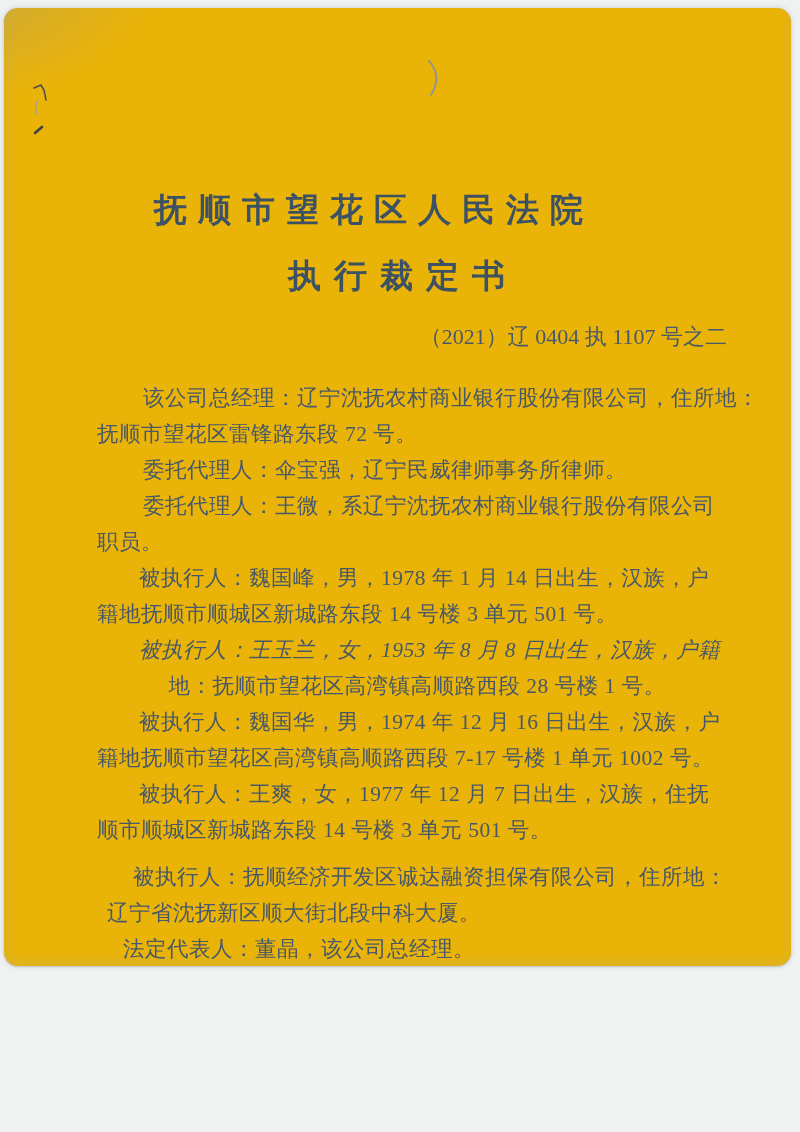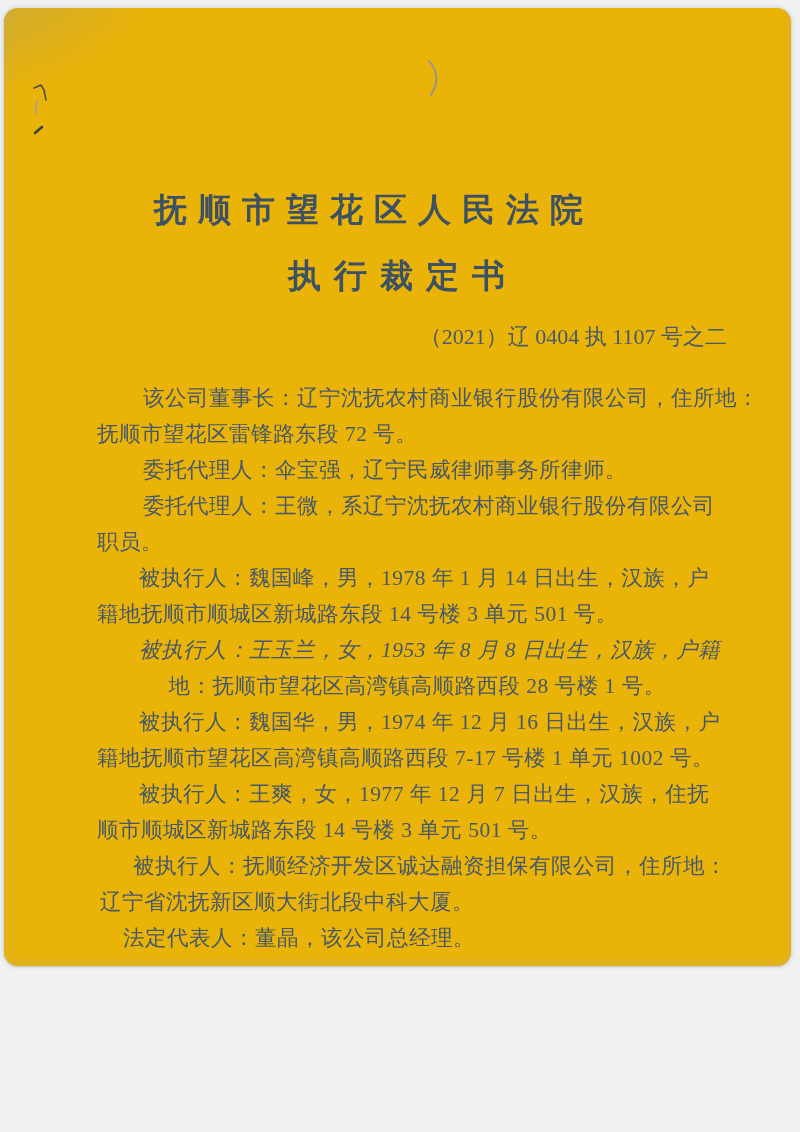--- a/index.html
+++ b/index.html
@@ -95,31 +95,31 @@
 
   <div class="streak" style="left:0; top:1010px; width:390px; height:4px;"></div>
   <div class="streak" style="left:0; top:1048px; width:300px; height:3px;"></div>
   <div class="streak" style="left:0; top:1075px; width:200px; height:4px;"></div>
 
   <div class="court-title">抚顺市望花区人民法院</div>
   <div class="doc-type">执行裁定书</div>
   <div class="case-no">（2021）辽 0404 执 1107 号之二</div>
 
   <div class="body-text">
-      <div class="line" style="padding-left: 46px;">该公司董事长：辽宁沈抚农村商业银行股份有限公司，住所地：</div>
+      <div class="line" style="padding-left: 46px;">该公司总经理：辽宁沈抚农村商业银行股份有限公司，住所地：</div>
       <div class="line" style="padding-left: 0px;">抚顺市望花区雷锋路东段 72 号。</div>
       <div class="line" style="padding-left: 46px;">委托代理人：伞宝强，辽宁民威律师事务所律师。</div>
       <div class="line" style="padding-left: 46px;">委托代理人：王微，系辽宁沈抚农村商业银行股份有限公司</div>
       <div class="line" style="padding-left: 0px;">职员。</div>
       <div class="line" style="padding-left: 42px;">被执行人：魏国峰，男，1978 年 1 月 14 日出生，汉族，户</div>
       <div class="line" style="padding-left: 0px;">籍地抚顺市顺城区新城路东段 14 号楼 3 单元 501 号。</div>
       <div class="line" style="padding-left: 42px; font-style: italic;">被执行人：王玉兰，女，1953 年 8 月 8 日出生，汉族，户籍</div>
       <div class="line" style="padding-left: 0px; text-align: center;">地：抚顺市望花区高湾镇高顺路西段 28 号楼 1 号。</div>
       <div class="line" style="padding-left: 42px;">被执行人：魏国华，男，1974 年 12 月 16 日出生，汉族，户</div>
       <div class="line" style="padding-left: 0px;">籍地抚顺市望花区高湾镇高顺路西段 7-17 号楼 1 单元 1002 号。</div>
       <div class="line" style="padding-left: 42px;">被执行人：王爽，女，1977 年 12 月 7 日出生，汉族，住抚</div>
       <div class="line" style="padding-left: 0px;">顺市顺城区新城路东段 14 号楼 3 单元 501 号。</div>
-      <div class="line" style="padding-left: 36px;">被执行人：抚顺经济开发区诚达融资担保有限公司，住所地：</div>
-      <div class="line" style="padding-left: 3px;">辽宁省沈抚新区顺大街北段中科大厦。</div>
+      <div class="line" style="padding-left: 36px; margin-top: 11px;">被执行人：抚顺经济开发区诚达融资担保有限公司，住所地：</div>
+      <div class="line" style="padding-left: 3px; margin-left: 7px;">辽宁省沈抚新区顺大街北段中科大厦。</div>
       <div class="line" style="padding-left: 26px;">法定代表人：董晶，该公司总经理。</div>
     </div>
 
 </div>
 
 </body></html>

